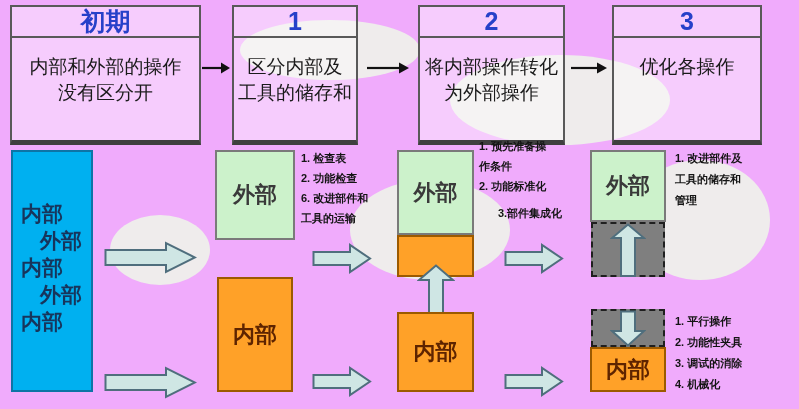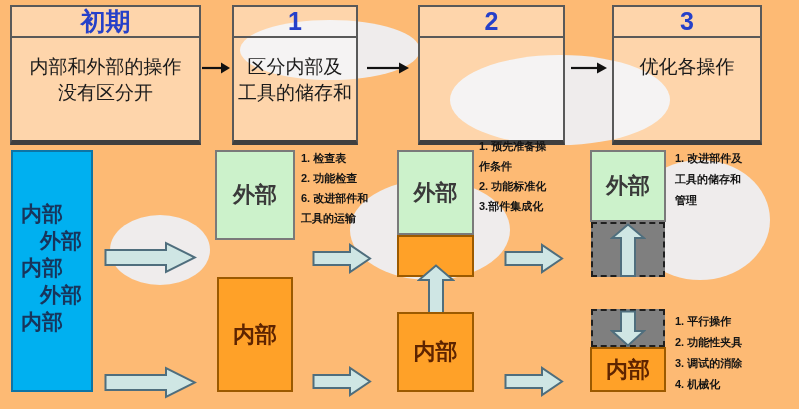--- a/index.html
+++ b/index.html
@@ -1,17 +1,17 @@
 <!DOCTYPE html>
 <html><head>
 <meta charset="utf-8">
 <style>
   html,body{margin:0;padding:0;background:#fff;}
   .canvas{
-    position:relative;width:799px;height:409px;background:#fdba74;overflow:hidden;
+    position:relative;width:799px;height:409px;background:#f0abfc;overflow:hidden;
     font-family:"Liberation Sans","DejaVu Sans",sans-serif;
   }
   .watermark{position:absolute;left:0;top:0;pointer-events:none;}
   
   .top-box{
     position:absolute;top:5px;height:140px;box-sizing:border-box;
     border:2px solid #595959;border-bottom:5px solid #3f3f3f;background:rgba(255,255,255,0.4);
   }
   .top-box-header{
     height:29px;line-height:29px;border-bottom:2px solid #595959;
@@ -35,21 +35,21 @@
     position:absolute;box-sizing:border-box;display:flex;align-items:center;justify-content:center;
     font-weight:700;font-size:22px;
   }
   .external{background:#ccf2cb;border:2px solid #7a7a7a;color:#3a3a3a;}
   .internal{background:#ffa128;border:2px solid #9c5a00;color:#5e2400;}
   .orange-strip{position:absolute;box-sizing:border-box;background:#ffa128;border:2px solid #9c5a00;}
   .gray-box{position:absolute;box-sizing:border-box;background:#7f7f7f;border:2px dashed #1f1f1f;}
   
   .list{position:absolute;font-size:11px;font-weight:700;color:#141414;line-height:20px;}
   .list .item{white-space:pre-line;}
-  .list .gap{}
+  .list .gap{margin-top:7px;text-align:center;}
   .list.lh21 {line-height:21px;}
   .block-arrow{position:absolute;}
 </style>
 </head>
 <body>
 
 <div class="canvas">
 
   <svg class="watermark" width="799" height="409">
     <g fill="#efecec">
@@ -78,20 +78,22 @@
 工具的储存和</div>
   </div>
 
   <svg class="stage-arrow" style="left:366px;top:61px;" width="44" height="14">
     <line x1="1" y1="7" x2="33" y2="7" stroke="#111" stroke-width="2.2"></line>
     <polygon points="33,1.5 43,7 33,12.5" fill="#111"></polygon>
   </svg>
 
   <div class="top-box" style="left:418px;width:147px;">
     <div class="top-box-header">2</div>
+    <div class="top-box-body">将内部操作转化
+为外部操作</div>
   </div>
 
   <svg class="stage-arrow" style="left:570px;top:61px;" width="38" height="14">
     <line x1="1" y1="7" x2="27" y2="7" stroke="#111" stroke-width="2.2"></line>
     <polygon points="27,1.5 37,7 27,12.5" fill="#111"></polygon>
   </svg>
 
   <div class="top-box" style="left:612px;width:150px;">
     <div class="top-box-header">3</div>
     <div class="top-box-body">优化各操作</div>

